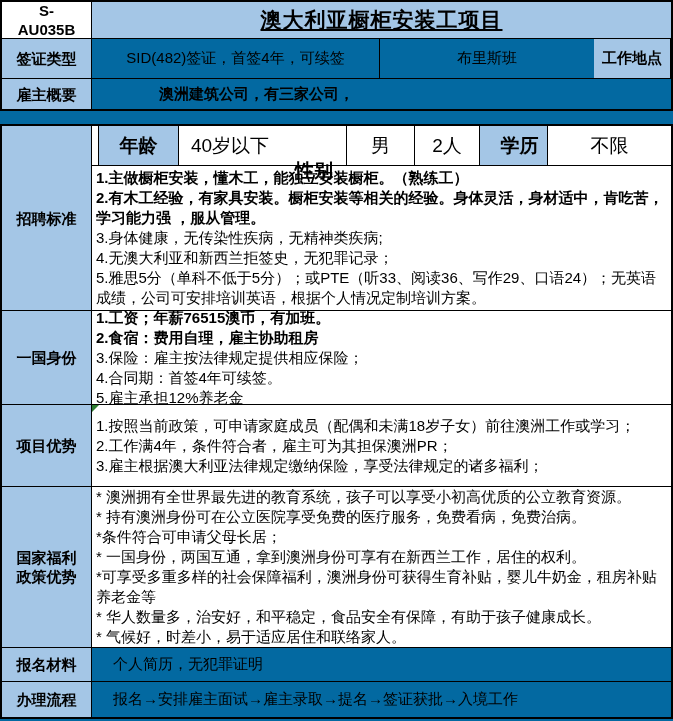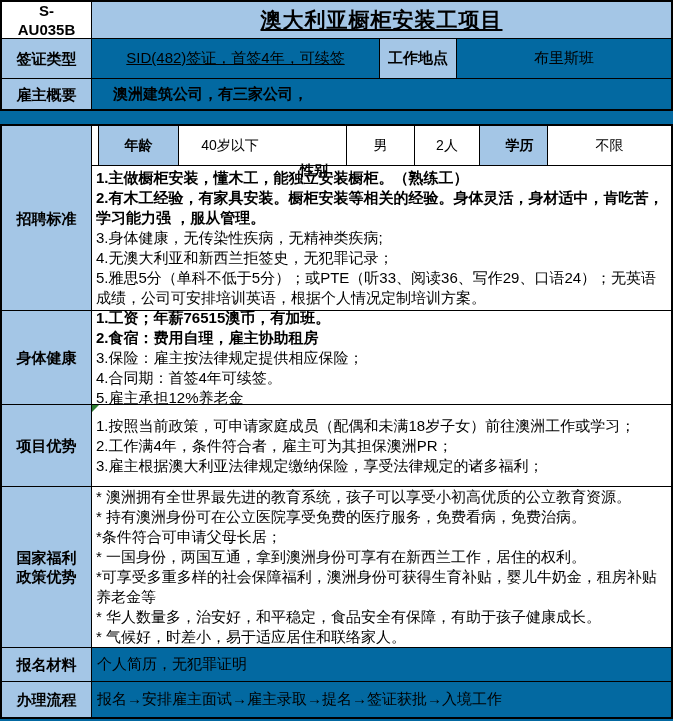--- a/index.html
+++ b/index.html
@@ -33,58 +33,58 @@
   
   .r-title { height:36px; }
   .r-title .title-cell {
     flex:1; background:#A4C6E6;
     justify-content:center;
     font-size:21px; font-weight:bold;
     text-decoration:underline;
     letter-spacing:1px;
   }
   .r-visa { height:40px; }
-  .visa-val { width:288px; justify-content:center; font-size:15px; border-right:1px solid #000;text-decoration:underline; }
+  .visa-val { width:288px; justify-content:center; font-size:15px; border-right:1px solid #000; }
   .loc-lbl {
     width:77px; min-width:77px; background:#A4C6E6; border-right:1px solid #000;
     font-weight:bold; font-size:15px; justify-content:center;
   }
   .loc-val { flex:1; justify-content:center; font-size:15px; }
   .r-emp { height:31px; }
-  .emp-val { flex:1; font-size:15px; font-weight:bold; padding-left:21px; }
+  .emp-val { flex:1; font-size:15px; font-weight:bold; padding-left:21px;margin-left:46px; }
 
   
   .r-req  { height:184px; }
   .r-sal  { height:94px;  }
   .r-adv  { height:82px;  }
   .r-wel  { height:161px; }
   .r-mat  { height:34px;  }
   .r-pro  { height:36px;  }
 
   .req-content { display:flex; flex-direction:column; }
   .attr-row { display:flex; height:40px; border-bottom:1px solid #000; }
   .attr-spacer { width:6px; background:#fff; }
   .attr-cell {
     display:flex; align-items:center; justify-content:center;
-    font-size:14px; border-left:1px solid #000;
+    font-size:19px; border-left:1px solid #000;
   }
   .attr-lbl { background:#A4C6E6; font-weight:bold; }
   .ac1 { width:80px; }  .ac2 { width:103px; }
   .ac3 { width:65px;margin-top:45px; }  .ac4 { width:68px; }
   .ac5 { width:65px; }  .ac6 { width:65px; }
   .ac7 { width:68px;padding-left:12px; }  .ac8 { flex:1; }
 
   .text-block {
     flex:1; display:flex; flex-direction:column; justify-content:center;
     padding:2px 3px 2px 4px; font-size:15px;
   }
   .text-block .tline { line-height:20px; }
   .text-block .tline.b { font-weight:bold; }
 
-  .single-val { flex:1; font-size:15px; padding-left:5px; }
+  .single-val { flex:1; font-size:15px; padding-left:21px; }
 
   .adv-content { position:relative; }
   .corner-marker {
     position:absolute; top:0; left:0;
     width:0; height:0;
     border-top:7px solid #2E7D32;
     border-right:7px solid transparent;
   }
 </style>
 </head>
@@ -93,22 +93,22 @@
 <div class="doc">
 
   <div class="tbl tbl1">
     <div class="row r-title">
       <div class="cell lbl-col white-lbl">S-AU035B</div>
       <div class="cell title-cell">澳大利亚橱柜安装工项目</div>
     </div>
     <div class="row r-visa">
       <div class="cell lbl-col">签证类型</div>
       <div class="cell visa-val">SID(482)签证，首签4年，可续签</div>
+      <div class="cell loc-val">布里斯班</div>
       <div class="cell loc-lbl">工作地点</div>
-      <div class="cell loc-val">布里斯班</div>
     </div>
     <div class="row r-emp">
       <div class="cell lbl-col">雇主概要</div>
       <div class="cell emp-val">澳洲建筑公司，有三家公司，</div>
     </div>
   </div>
 
   <div class="tbl tbl2">
 
     <div class="row r-req">
@@ -128,21 +128,21 @@
             <div class="tline b">1.主做橱柜安装，懂木工，能独立安装橱柜。（熟练工）</div>
             <div class="tline b">2.有木工经验，有家具安装。橱柜安装等相关的经验。身体灵活，身材适中，肯吃苦，学习能力强 ，服从管理。</div>
             <div class="tline">3.身体健康，无传染性疾病，无精神类疾病;</div>
             <div class="tline">4.无澳大利亚和新西兰拒签史，无犯罪记录；</div>
             <div class="tline">5.雅思5分（单科不低于5分）；或PTE（听33、阅读36、写作29、口语24）；无英语成绩，公司可安排培训英语，根据个人情况定制培训方案。</div>
           </div>
       </div>
     </div>
 
     <div class="row r-sal">
-      <div class="cell lbl-col">身体健康</div>
+      <div class="cell lbl-col">一国身份</div>
       <div class="content text-block">
           <div class="tline b">1.工资；年薪76515澳币，有加班。</div>
           <div class="tline b">2.食宿：费用自理，雇主协助租房</div>
           <div class="tline">3.保险：雇主按法律规定提供相应保险；</div>
           <div class="tline">4.合同期：首签4年可续签。</div>
           <div class="tline">5.雇主承担12%养老金</div>
         </div>
     </div>
 
     <div class="row r-adv">

